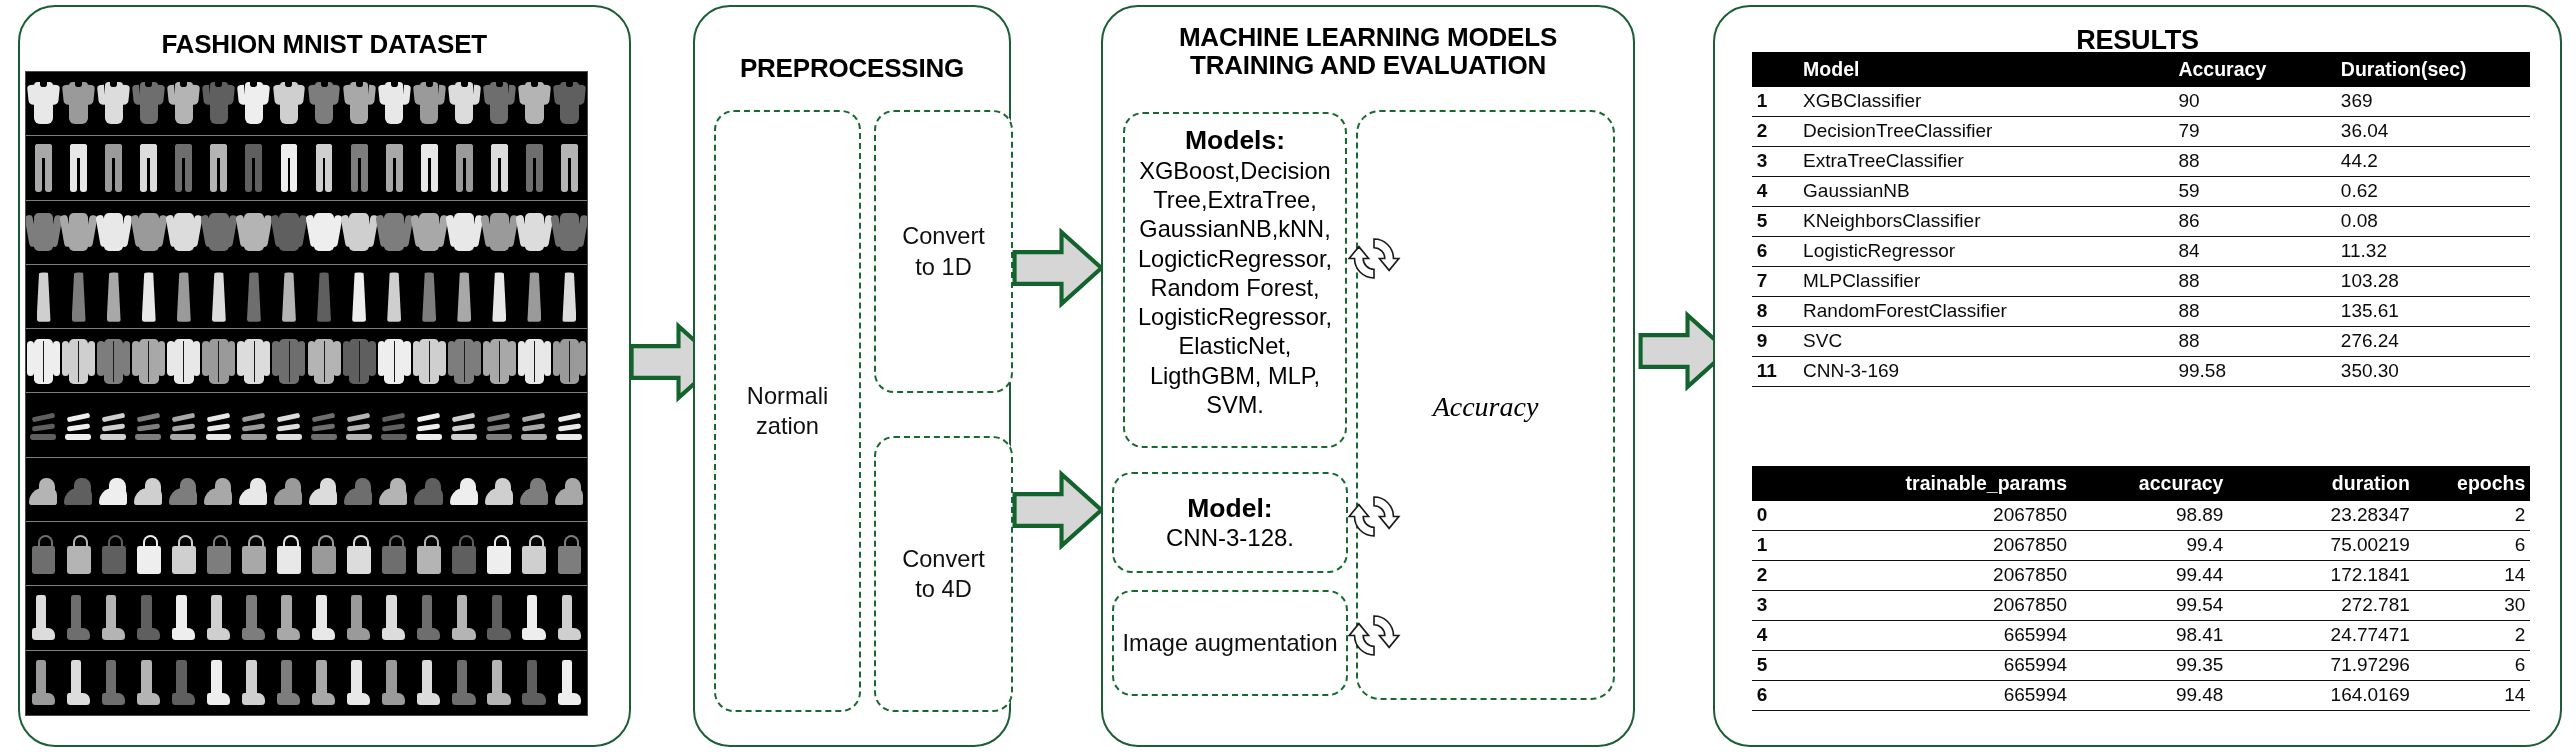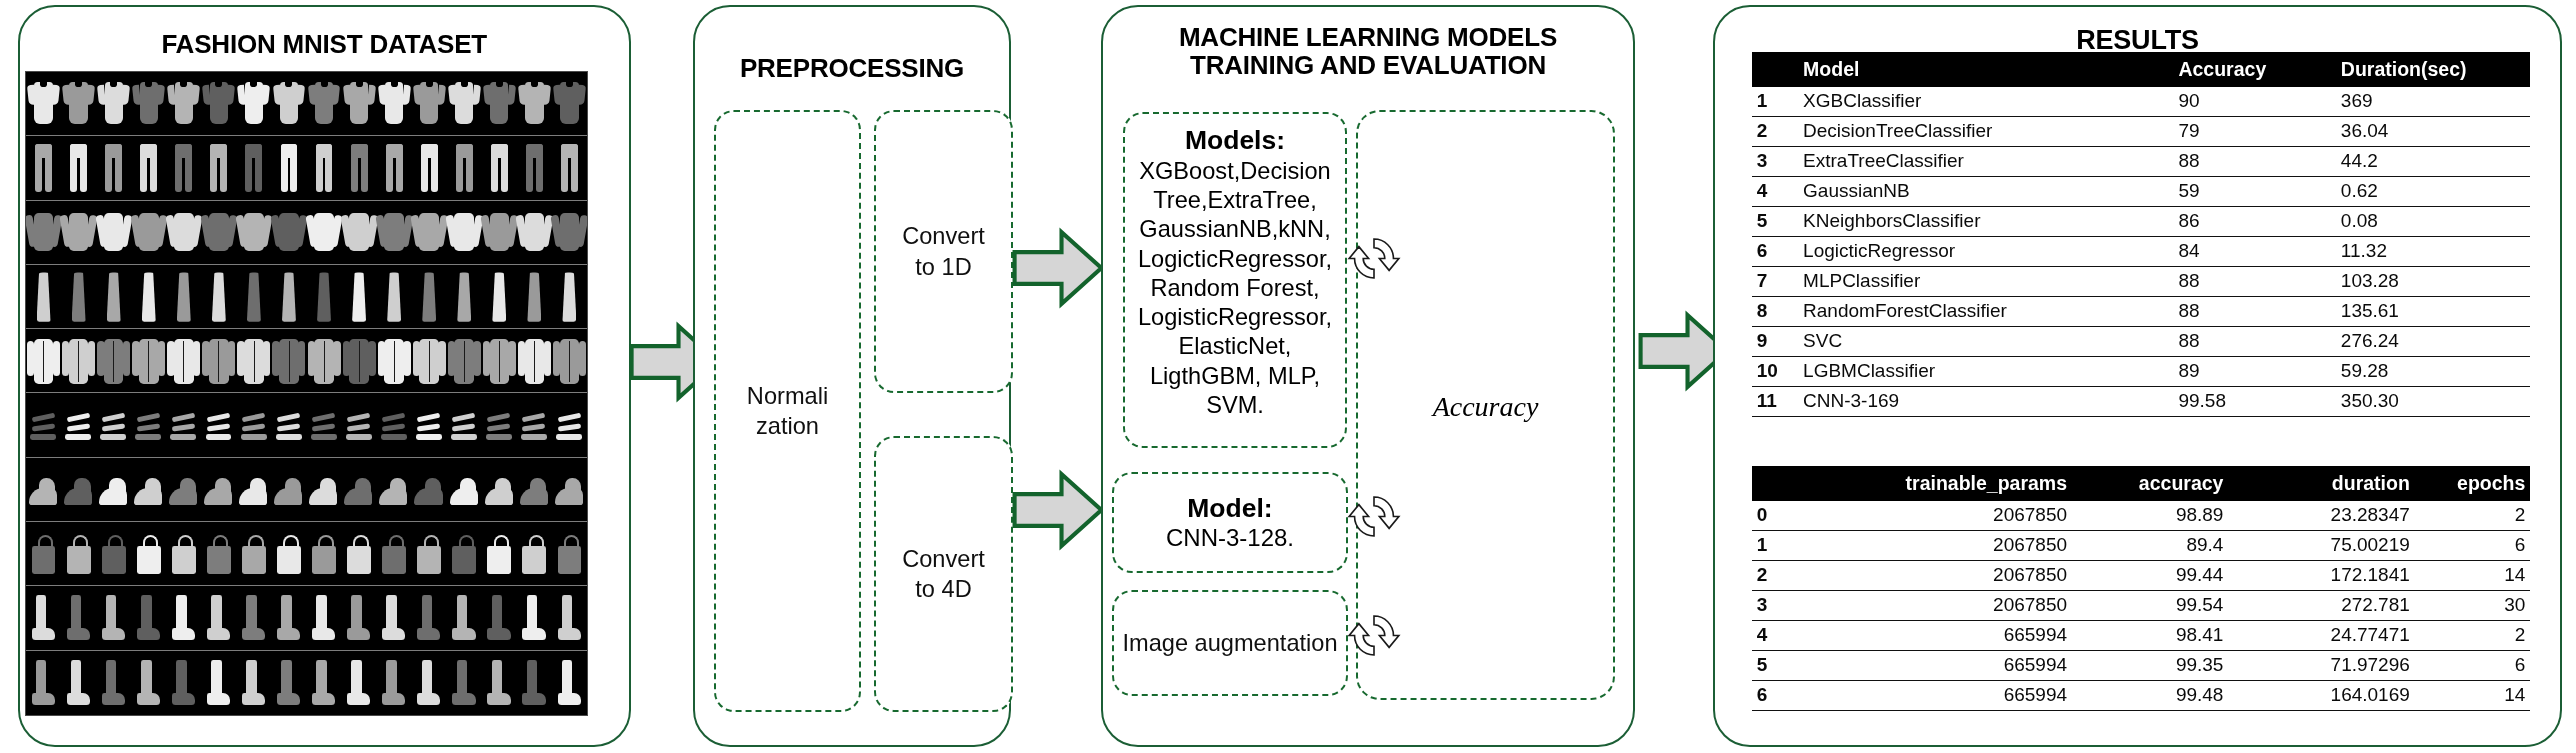--- a/index.html
+++ b/index.html
@@ -1077,47 +1077,41 @@
         <td>0.62</td>
       </tr>
       <tr>
         <td class="idx">5</td>
         <td>KNeighborsClassifier</td>
         <td>86</td>
         <td>0.08</td>
       </tr>
       <tr>
         <td class="idx">6</td>
-        <td>LogicticRegressor</td>
+        <td>LogisticRegressor</td>
         <td>84</td>
         <td>11.32</td>
       </tr>
       <tr>
         <td class="idx">7</td>
         <td>MLPClassifier</td>
         <td>88</td>
         <td>103.28</td>
       </tr>
       <tr>
         <td class="idx">8</td>
         <td>RandomForestClassifier</td>
         <td>88</td>
         <td>135.61</td>
       </tr>
       <tr>
         <td class="idx">9</td>
         <td>SVC</td>
         <td>88</td>
         <td>276.24</td>
-      </tr>
-      <tr>
-        <td class="idx">10</td>
-        <td>LGBMClassifier</td>
-        <td>89</td>
-        <td>59.28</td>
       </tr>
       <tr>
         <td class="idx">11</td>
         <td>CNN-3-169</td>
         <td>99.58</td>
         <td>350.30</td>
       </tr>
     </tbody>
 </table>
 
@@ -1135,21 +1129,21 @@
       <tr>
         <td class="idx">0</td>
         <td>2067850</td>
         <td>98.89</td>
         <td>23.28347</td>
         <td>2</td>
       </tr>
       <tr>
         <td class="idx">1</td>
         <td>2067850</td>
-        <td>89.4</td>
+        <td>99.4</td>
         <td>75.00219</td>
         <td>6</td>
       </tr>
       <tr>
         <td class="idx">2</td>
         <td>2067850</td>
         <td>99.44</td>
         <td>172.1841</td>
         <td>14</td>
       </tr>

